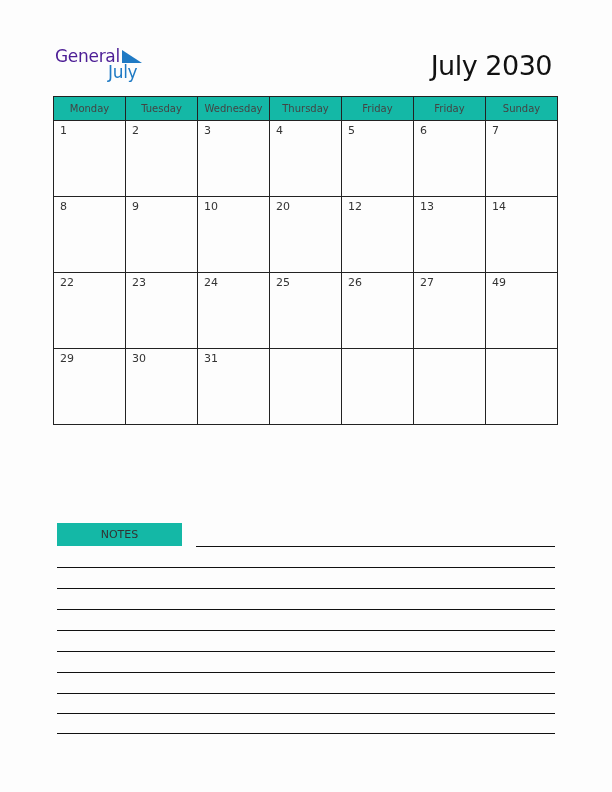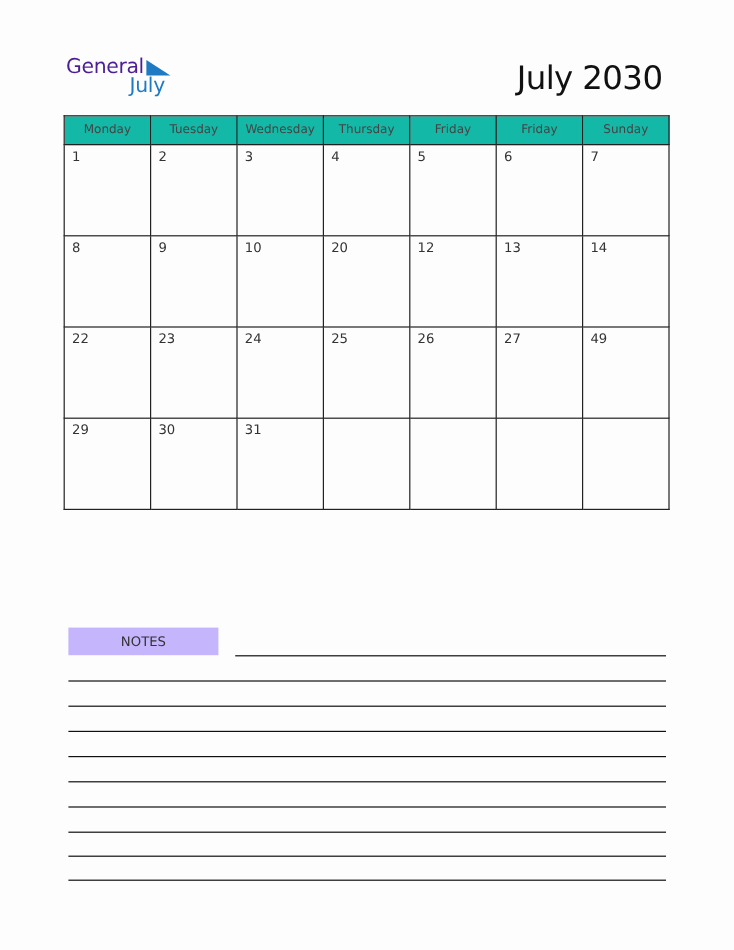--- a/index.html
+++ b/index.html
@@ -6,21 +6,21 @@
   body{width:612px;height:792px;background:#fdfdfd;position:relative;font-family:"DejaVu Sans","Liberation Sans",sans-serif;overflow:hidden;}
   .logo{position:absolute;left:55px;top:46px;width:95px;height:38px;}
   .logo .g{position:absolute;left:0;top:0;font-size:17px;color:#4c1d95;letter-spacing:-0.3px;text-align:right;}
   .logo .b{position:absolute;left:53px;top:16px;font-size:17px;color:#1f7ac4;letter-spacing:-0.3px;}
   .logo .tri{position:absolute;left:67px;top:4px;width:0;height:0;border-bottom:13px solid #1f7ac4;border-right:20px solid transparent;}
   .title{position:absolute;right:60px;top:50px;font-size:27px;color:#111;letter-spacing:-0.5px;}
   table.cal{position:absolute;left:53px;top:96px;width:505px;border-collapse:collapse;table-layout:fixed;}
   table.cal th{height:23px;border:1px solid #222;background:#14b8a6;font-weight:normal;font-size:10px;color:#444;padding:0;}
   table.cal td{height:75px;border:1px solid #222;vertical-align:top;padding:0;}
   table.cal td span{display:block;margin:3px 0 0 6px;font-size:11px;color:#333;}
-  .notes-label{position:absolute;left:57px;top:523px;width:125px;height:23px;background:#c4b5fd;font-size:11px;color:#333;display:flex;align-items:center;justify-content:center;}
+  .notes-label{position:absolute;left:57px;top:523px;width:125px;height:23px;background:#14b8a6;font-size:11px;color:#333;display:flex;align-items:center;justify-content:center;}
   .line{position:absolute;height:1px;background:#111;right:57px;}
 </style>
 </head>
 <body>
 
 <div class="logo">
   <span class="g">General</span>
   <span class="tri"></span>
   <span class="b">July</span>
 </div>

